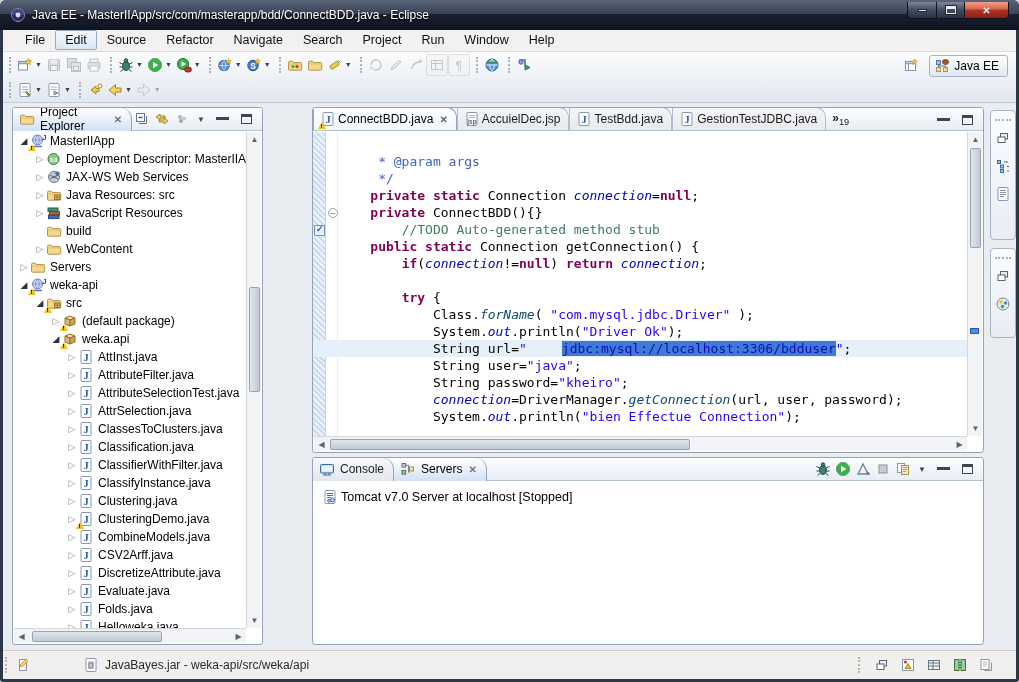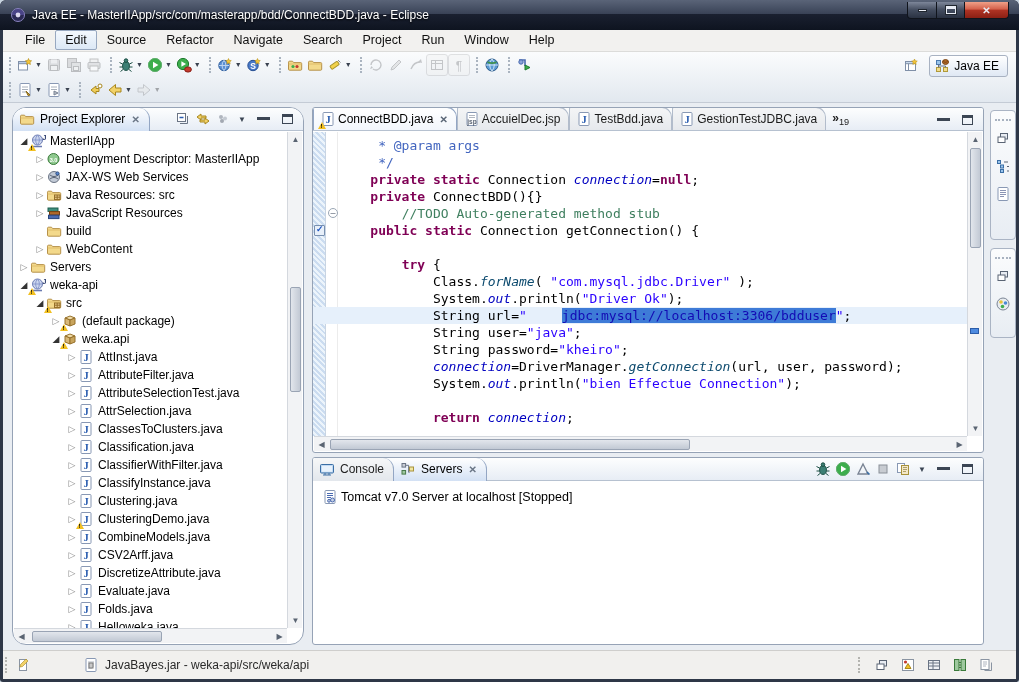--- a/index.html
+++ b/index.html
@@ -79,21 +79,21 @@
   .etab.inactive{background:linear-gradient(#f4f5f6,#e6e9ed);border-radius:2px 10px 0 0;color:#1a1a1a;border:1px solid #b2bccb;border-bottom:none;}
   .etab .ticon{width:18px;}
   .etab .x{margin-left:6px;color:#5a6676;font-size:10px;font-weight:bold;}
   .emore{font-size:11px;color:#222;padding:0 6px;align-self:center;}
   .emore b{font-size:12px;}
   .codewrap{position:absolute;left:0;top:24px;right:16px;bottom:16px;background:#fff;overflow:hidden;}
   .ruler{position:absolute;left:0;top:0;bottom:0;width:13px;
          background:repeating-linear-gradient(45deg,#cbdcf0 0 2px,#ecf4fb 2px 4px);border-right:1px solid #c8d4e2;}
   .foldm{position:absolute;left:14px;top:0;bottom:0;width:11px;background:#fff;border-right:1px solid #ececec;}
   .code{position:absolute;left:26px;top:0;right:0;bottom:0;font-family:"DejaVu Sans Mono",monospace;
-        font-size:13px;line-height:17px;padding-top:5px;}
+        font-size:13px;line-height:17px;padding-top:21px;}
   .cline{height:17px;white-space:pre;position:relative;}
   .cline.hl{background:#e6f0fb;margin-left:-26px;padding-left:26px;}
   .sg-p{color:#000;} .sg-k{color:#7f0055;font-weight:bold;} .sg-s{color:#2a00ff;}
   .sg-d{color:#4265bf;} .sg-c{color:#3f7f5f;} .sg-i{color:#0000c0;font-style:italic;}
   .sg-im{color:#0c4a6e;font-style:italic;} .sg-sel{background:#3e7bd7;color:#130bb4;margin-left:35px;}
   .foldicon{position:absolute;left:15px;width:10px;height:10px;border:1px solid #9aa6b4;border-radius:50%;
             background:#fff;color:#5a6676;font-size:9px;line-height:8px;text-align:center;}
   .taskicon{position:absolute;left:1px;width:11px;height:11px;background:#e8f0fa;border:1px solid #7890b0;border-radius:1px;}
   .taskicon::after{content:"\2713";position:absolute;left:1px;top:-2px;font-size:9px;color:#1b53c0;font-weight:bold;}
   .vsel{position:absolute;width:9px;height:6px;background:#4f8be0;border:1px solid #2c5ca8;right:3px;}
@@ -412,21 +412,21 @@
               <path d="M4.5 6.5v3M4.5 8h7v1.5" fill="none" stroke="#6a7484"></path>
               <ellipse cx="11.5" cy="4" rx="3" ry="2.4" fill="#b06a2a" stroke="#7a4210"></ellipse>
               <path d="M9.5 3.5c1.2 1 2.8 1 4 0" stroke="#7a4210" fill="none"></path>
             </svg>
           </span>
         <span class="lbl">Java EE</span>
       </span>
     </div>
   </div>
 
-  <div class="panel" style="left:12px;top:107px;width:292px;height:538px;border-radius:14px;">
+  <div class="panel" style="left:12px;top:107px;width:251px;height:538px;">
     <div class="viewhdr">
       <div class="vtab">
         <span class="ticon" id="peicon">
             <svg width="16" height="16" viewBox="0 0 16 16">
               <path d="M1.5 5.2c0-.6.4-1 1-1h3l1.2 1.4h7c.6 0 1 .4 1 1v5.6c0 .6-.4 1-1 1h-11.2c-.6 0-1-.4-1-1z" fill="#f3d98b" stroke="#b6914a"></path>
               <path d="M1.5 7h13" stroke="#e0bd6a"></path>
             </svg>
           </span>
         <span style="margin-left:4px;">Project Explorer</span>
         <span class="x">✕</span>
@@ -829,20 +829,21 @@
     <div class="codewrap">
       <div class="ruler" id="ruler"></div>
       <div class="foldm" id="foldm"></div>
       <div class="code" id="code">
           <div class="cline"><span class="sg-p">     </span><span class="sg-d">* @param args</span></div>
           <div class="cline"><span class="sg-p">     </span><span class="sg-d">*/</span></div>
           <div class="cline"><span class="sg-p">    </span><span class="sg-k">private static </span><span class="sg-p">Connection </span><span class="sg-i">connection</span><span class="sg-p">=</span><span class="sg-k">null</span><span class="sg-p">;</span></div>
           <div class="cline"><span class="sg-p">    </span><span class="sg-k">private </span><span class="sg-p">ConnectBDD(){}</span></div>
           <div class="cline"><span class="sg-p">        </span><span class="sg-c">//TODO Auto-generated method stub</span></div>
           <div class="cline"><span class="sg-p">    </span><span class="sg-k">public static </span><span class="sg-p">Connection getConnection() {</span></div>
+          <div class="cline"><span class="sg-p">        </span><span class="sg-k">if</span><span class="sg-p">(</span><span class="sg-i">connection</span><span class="sg-p">!=</span><span class="sg-k">null</span><span class="sg-p">) </span><span class="sg-k">return</span><span class="sg-p"> </span><span class="sg-i">connection</span><span class="sg-p">;</span></div>
           <div class="cline"></div>
           <div class="cline"><span class="sg-p">        </span><span class="sg-k">try</span><span class="sg-p"> {</span></div>
           <div class="cline"><span class="sg-p">            </span><span class="sg-p">Class.</span><span class="sg-im">forName</span><span class="sg-p">( </span><span class="sg-s">"com.mysql.jdbc.Driver"</span><span class="sg-p"> );</span></div>
           <div class="cline"><span class="sg-p">            </span><span class="sg-p">System.</span><span class="sg-i">out</span><span class="sg-p">.println(</span><span class="sg-s">"Driver Ok"</span><span class="sg-p">);</span></div>
           <div class="cline hl"><span class="sg-p">            </span><span class="sg-p">String url=</span><span class="sg-s">"</span><span class="sg-sel">jdbc:mysql://localhost:3306/bdduser</span><span class="sg-s">"</span><span class="sg-p">;</span></div>
           <div class="cline"><span class="sg-p">            </span><span class="sg-p">String user=</span><span class="sg-s">"java"</span><span class="sg-p">;</span></div>
           <div class="cline"><span class="sg-p">            </span><span class="sg-p">String password=</span><span class="sg-s">"kheiro"</span><span class="sg-p">;</span></div>
           <div class="cline"><span class="sg-p">            </span><span class="sg-i">connection</span><span class="sg-p">=DriverManager.</span><span class="sg-im">getConnection</span><span class="sg-p">(url, user, password);</span></div>
           <div class="cline"><span class="sg-p">            </span><span class="sg-p">System.</span><span class="sg-i">out</span><span class="sg-p">.println(</span><span class="sg-s">"bien Effectue Connection"</span><span class="sg-p">);</span></div>
           <div class="cline"></div>

